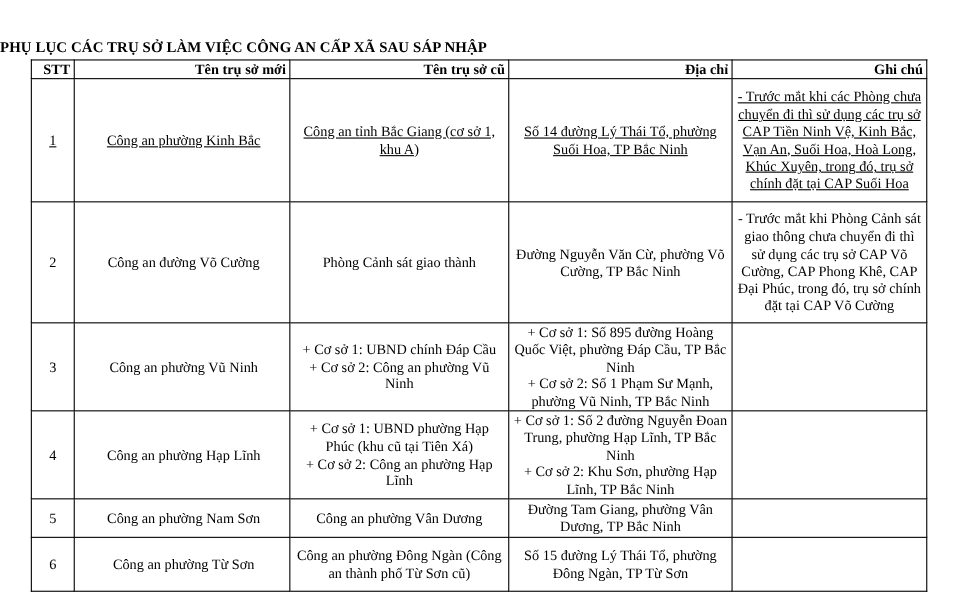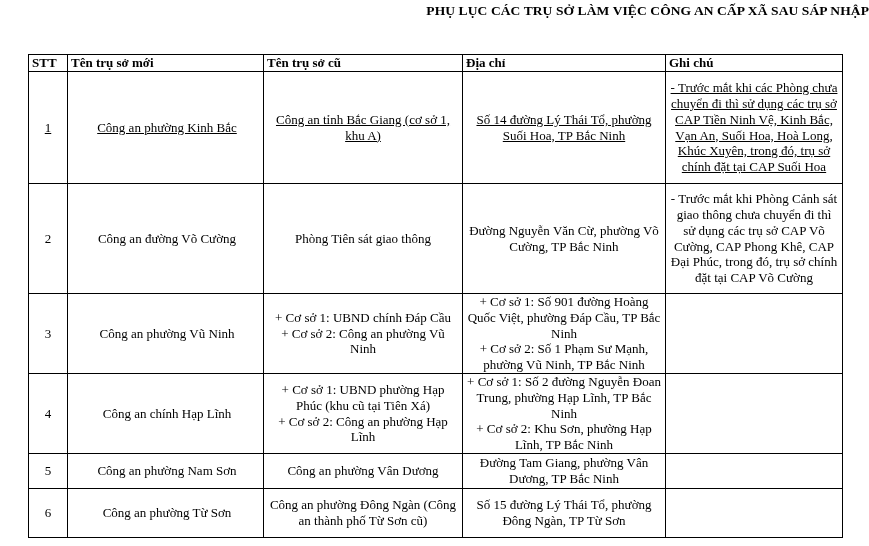--- a/index.html
+++ b/index.html
@@ -1,23 +1,23 @@
 <!DOCTYPE html>
 <html><head>
 <meta charset="utf-8">
 <style>
   html, body { margin: 0; padding: 0; background: #ffffff; }
   body { width: 869px; height: 546px; position: relative; overflow: hidden;
          font-family: "Liberation Serif", "DejaVu Serif", serif; color: #000; }
-  .title { position: absolute; left: 0; top: 3px; width: 869px; text-align: right;
+  .title { position: absolute; left: 0; top: 35px; width: 869px; text-align: left;
            font-weight: bold; font-size: 13.5px; letter-spacing: 0.1px; }
   table { position: absolute; left: 28px; top: 54px; border-collapse: collapse;
           table-layout: fixed; width: 814px; font-size: 13px; line-height: 15.7px; }
   th, td { border: 1.3px solid #000; padding: 0 3px; vertical-align: middle; }
-  th { font-weight: bold; height: 16px; text-align: left; font-size: 13px; }
+  th { font-weight: bold; height: 16px; text-align: right; font-size: 13px; }
   td.c { text-align: center; }
   td.l { text-align: center; padding-left: 6px; }
   .col-stt { width: 39px; } .col-new { width: 196px; } .col-old { width: 199px; }
   .col-addr { width: 203px; } .col-note { width: 177px; }
   tr.r1 td { height: 111px; text-decoration: underline; } tr.r2 td { height: 109px; } tr.r3 td { height: 79px; }
   tr.r4 td { height: 79px; } tr.r5 td { height: 34px; } tr.r6 td { height: 48px; }
   .line { display: block; }
 </style>
 </head>
 <body>
@@ -50,43 +50,43 @@
       </td>
       <td class="c">
         <span class="line">Số 14 đường Lý Thái Tổ, phường Suối Hoa, TP Bắc Ninh</span>
       </td>
       <td class="c">- Trước mắt khi các Phòng chưa chuyển đi thì sử dụng các trụ sở CAP Tiền Ninh Vệ, Kinh Bắc, Vạn An, Suối Hoa, Hoà Long, Khúc Xuyên, trong đó, trụ sở chính đặt tại CAP Suối Hoa</td>
     </tr>
     <tr class="r2">
       <td class="c">2</td>
       <td class="l">Công an đường Võ Cường</td>
       <td class="c">
-        <span class="line">Phòng Tiên sát giao thông</span>
+        <span class="line">Phòng Cảnh sát giao thành</span>
       </td>
       <td class="c">
         <span class="line">Đường Nguyễn Văn Cừ, phường Võ Cường, TP Bắc Ninh</span>
       </td>
       <td class="c">- Trước mắt khi Phòng Cảnh sát giao thông chưa chuyển đi thì sử dụng các trụ sở CAP Võ Cường, CAP Phong Khê, CAP Đại Phúc, trong đó, trụ sở chính đặt tại CAP Võ Cường</td>
     </tr>
     <tr class="r3">
       <td class="c">3</td>
       <td class="l">Công an phường Vũ Ninh</td>
       <td class="c">
         <span class="line">+ Cơ sở 1: UBND chính Đáp Cầu</span>
         <span class="line">+ Cơ sở 2: Công an phường Vũ Ninh</span>
       </td>
       <td class="c">
-        <span class="line">+ Cơ sở 1: Số 901 đường Hoàng Quốc Việt, phường Đáp Cầu, TP Bắc Ninh</span>
+        <span class="line">+ Cơ sở 1: Số 895 đường Hoàng Quốc Việt, phường Đáp Cầu, TP Bắc Ninh</span>
         <span class="line">+ Cơ sở 2: Số 1 Phạm Sư Mạnh, phường Vũ Ninh, TP Bắc Ninh</span>
       </td>
       <td class="c"></td>
     </tr>
     <tr class="r4">
       <td class="c">4</td>
-      <td class="l">Công an chính Hạp Lĩnh</td>
+      <td class="l">Công an phường Hạp Lĩnh</td>
       <td class="c">
         <span class="line">+ Cơ sở 1: UBND phường Hạp Phúc (khu cũ tại Tiên Xá)</span>
         <span class="line">+ Cơ sở 2: Công an phường Hạp Lĩnh</span>
       </td>
       <td class="c">
         <span class="line">+ Cơ sở 1: Số 2 đường Nguyễn Đoan Trung, phường Hạp Lĩnh, TP Bắc Ninh</span>
         <span class="line">+ Cơ sở 2: Khu Sơn, phường Hạp Lĩnh, TP Bắc Ninh</span>
       </td>
       <td class="c"></td>
     </tr>

